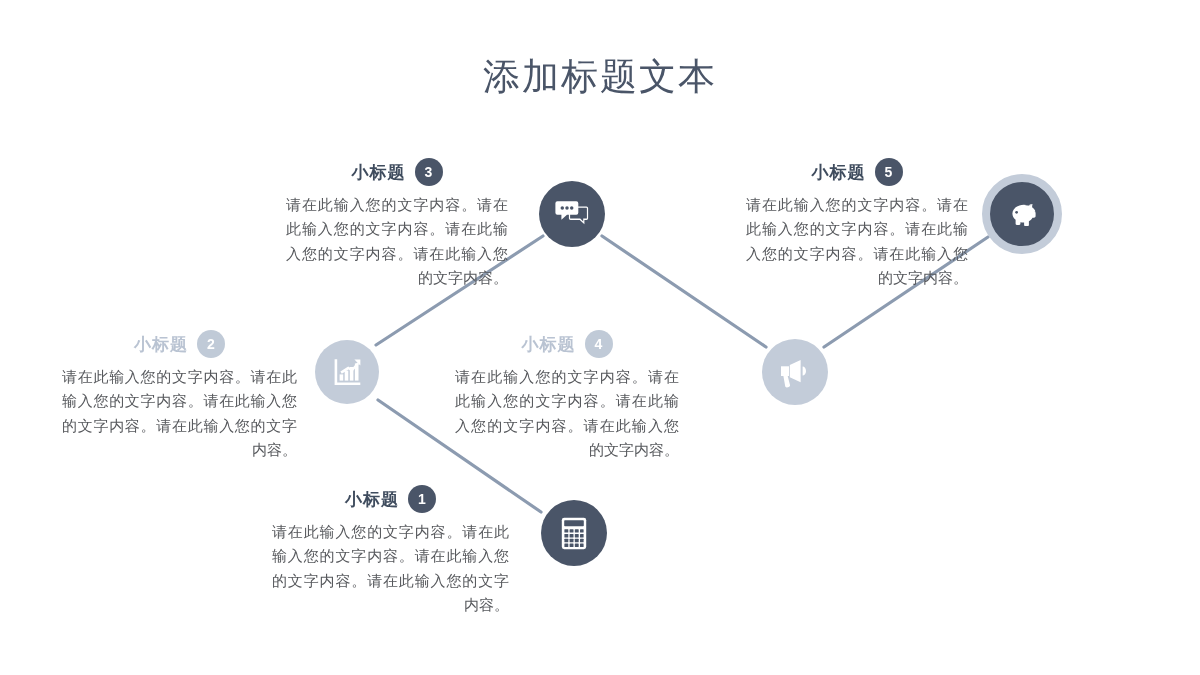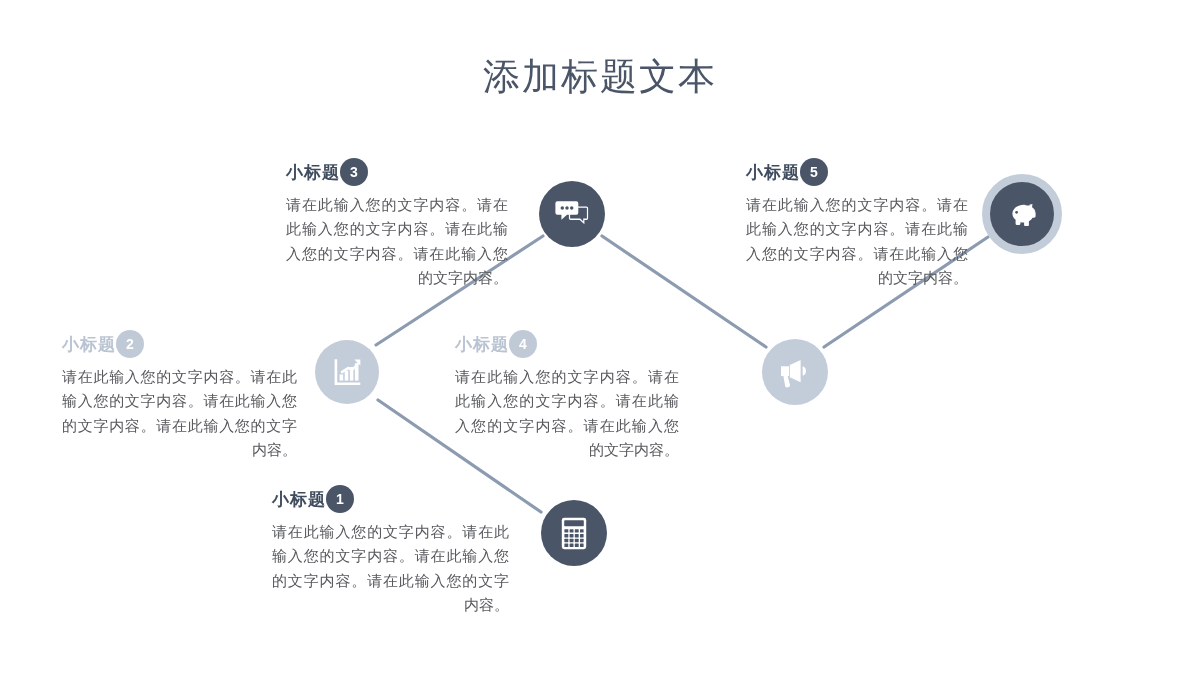--- a/index.html
+++ b/index.html
@@ -58,21 +58,22 @@
   .node-circle svg { display: block; }
 
   
   .node-text {
     position: absolute;
     box-sizing: border-box;
   }
   .node-head {
     display: flex;
     align-items: center;
-    justify-content: flex-start;
+    justify-content: center;
+    gap: 9px;
     margin-bottom: 7px;
     height: 28px;
   }
   .node-title {
     font-size: 17px;
     font-weight: bold;
     letter-spacing: 1px;
     font-family: "Liberation Sans", "DejaVu Sans", sans-serif;
     line-height: 1;
   }

